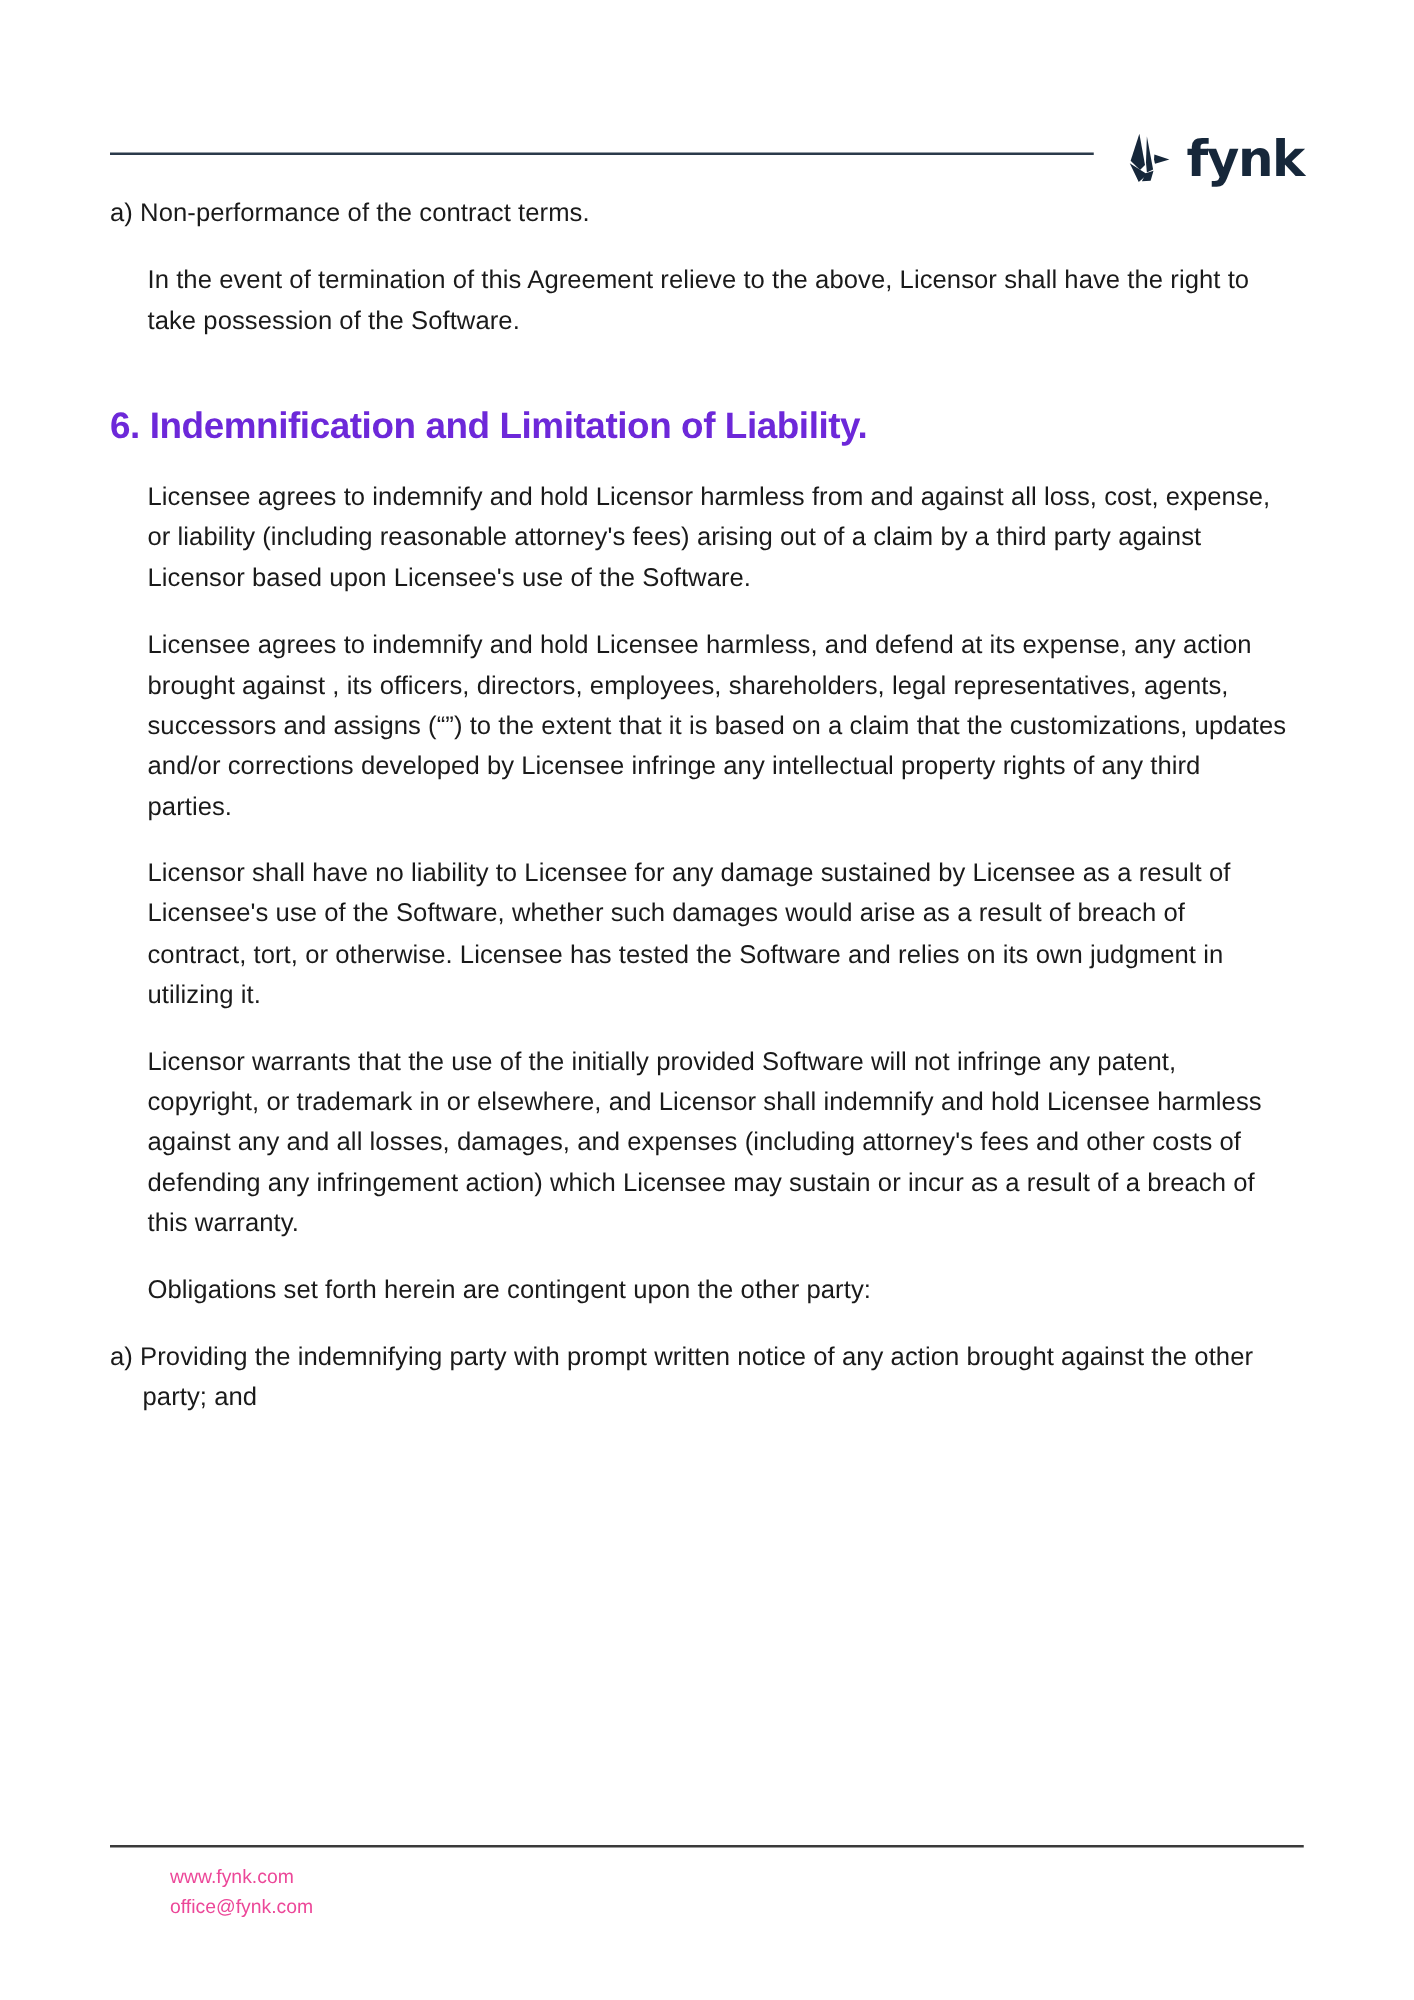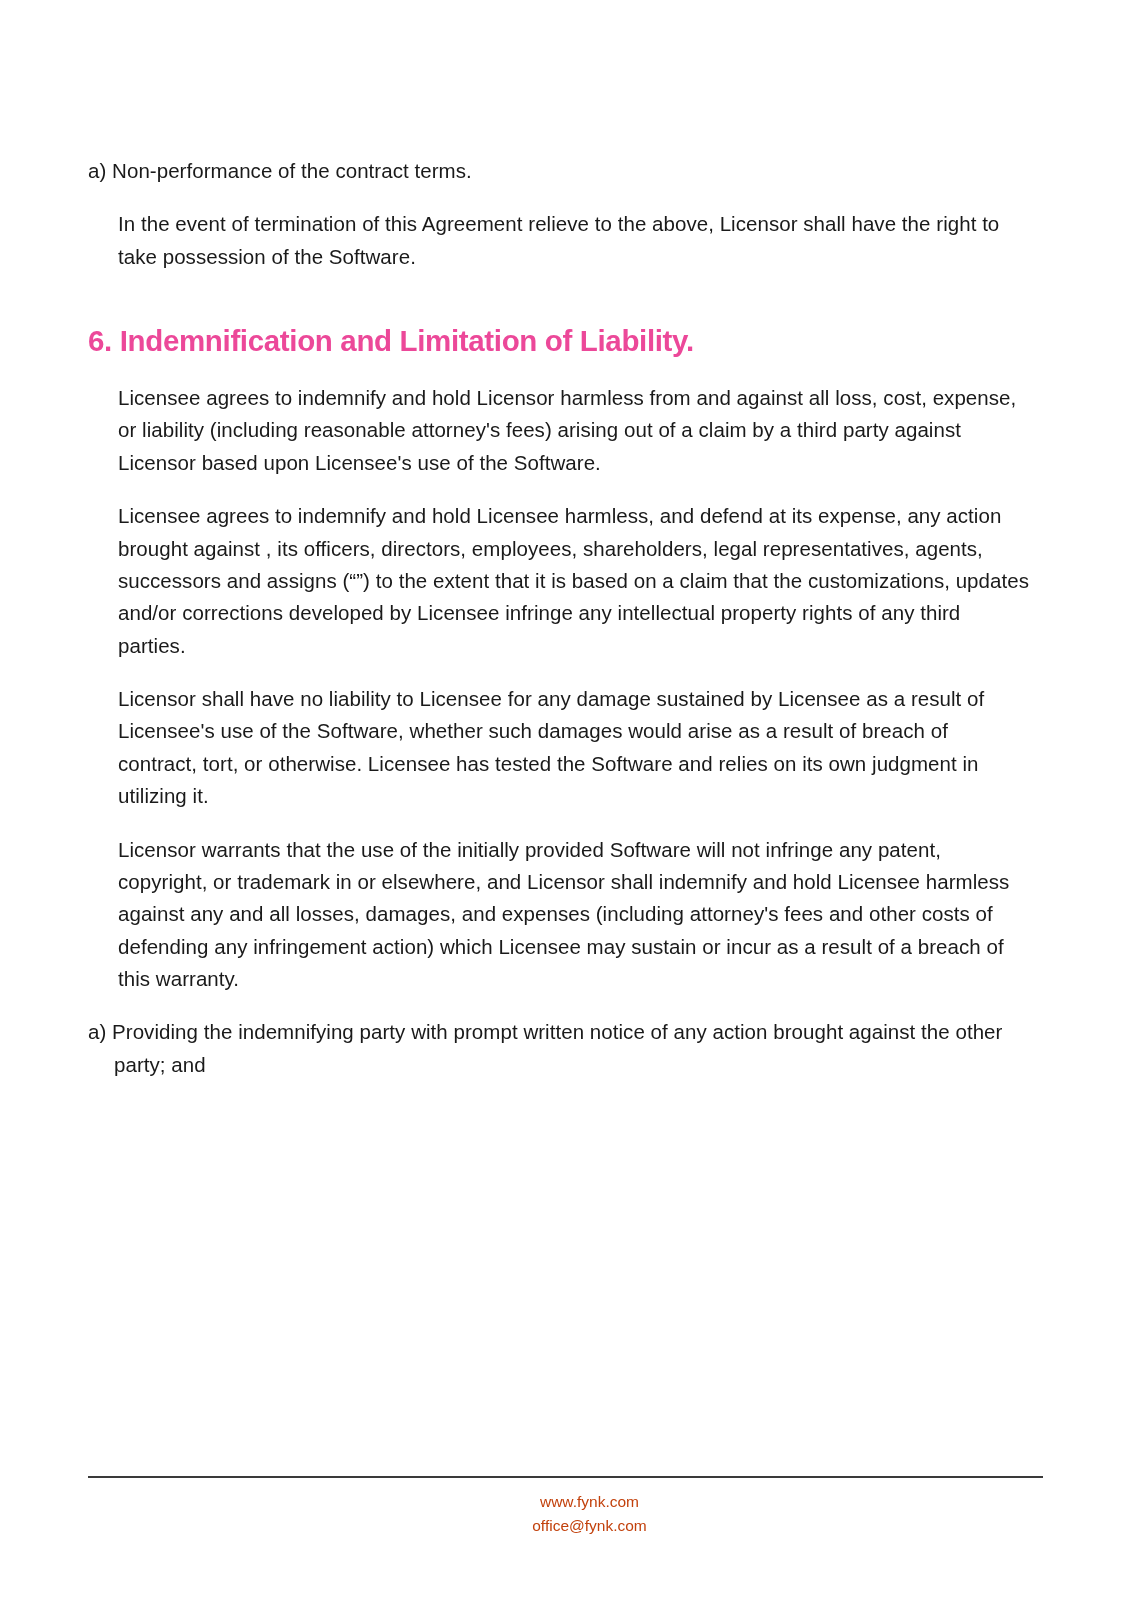--- a/index.html
+++ b/index.html
@@ -94,21 +94,21 @@
     margin-bottom: 21px;
     letter-spacing: 0.05px;
   }
   .list-item.deep {
   }
 
   .section-heading {
     font-family: "Liberation Sans Narrow", "Liberation Sans", sans-serif;
     font-size: 29.5px;
     font-weight: 700;
-    color: #ec4899;
+    color: #6d28d9;
     letter-spacing: -0.35px;
     margin: 0 0 22px 0;
     line-height: 1.25;
   }
 
   .spacer-before-heading { height: 29px; }
 
   .xref {
     color: #2626dc;
     text-decoration: underline;
@@ -125,46 +125,59 @@
   }
   .footer-rule {
     height: 2px;
     background: #3a3a3a;
     margin-bottom: 12px;
   }
   .footer-lines {
     margin-left: 48px;
     font-size: 15.5px;
     line-height: 1.55;
-    color: #c2410c;
-    text-align: center;
+    color: #ec4899;
   }
   .footer-line { display: block; }
 </style>
 </head>
 <body>
 
 <div class="page">
 
+  <div class="page-header">
+    <div class="header-rule"></div>
+    <div class="brand-logo">
+      <svg class="brand-mark" viewBox="0 0 48 44" aria-hidden="true">
+        <path d="M20.5 2 L25.0 27.0 L21.0 31.0 L13.5 23.5 Z" fill="#16273a"></path>
+        <path d="M26.5 4 L31.5 30.5 L26.5 33.0 L25.8 25.0 Z" fill="#16273a"></path>
+        <path d="M32.5 18.5 L44.5 22.5 L33.0 26.0 L32.2 22.5 Z" fill="#16273a"></path>
+        <path d="M12.8 25.5 L25.5 33.5 L28.5 33.2 L20.0 40.5 Z" fill="#16273a"></path>
+        <path d="M25.8 33.6 L31.8 31.6 L29.5 39.5 L22.5 40.0 Z" fill="#16273a"></path>
+      </svg>
+      <span class="brand-word">fynk</span>
+    </div>
+  </div>
 
   <div class="content">
 
     <p class="list-item">a) Non-performance of the contract terms.</p>
 
     <p class="para">In the event of termination of this Agreement relieve to the above, Licensor shall have the right to take possession of the Software.</p>
 
 
     <div class="spacer-before-heading"></div>
 
     <h2 class="section-heading">6. Indemnification and Limitation of Liability.</h2>
 
     <p class="para">Licensee agrees to indemnify and hold Licensor harmless from and against all loss, cost, expense, or liability (including reasonable attorney's fees) arising out of a claim by a third party against Licensor based upon Licensee's use of the Software.</p>
     <p class="para">Licensee agrees to indemnify and hold Licensee harmless, and defend at its expense, any action brought against , its officers, directors, employees, shareholders, legal representatives, agents, successors and assigns (“”) to the extent that it is based on a claim that the customizations, updates and/or corrections developed by Licensee infringe any intellectual property rights of any third parties.</p>
     <p class="para">Licensor shall have no liability to Licensee for any damage sustained by Licensee as a result of Licensee's use of the Software, whether such damages would arise as a result of breach of contract, tort, or otherwise. Licensee has tested the Software and relies on its own judgment in utilizing it.</p>
     <p class="para">Licensor warrants that the use of the initially provided Software will not infringe any patent, copyright, or trademark in  or elsewhere, and Licensor shall indemnify and hold Licensee harmless against any and all losses, damages, and expenses (including attorney's fees and other costs of defending any infringement action) which Licensee may sustain or incur as a result of a breach of this warranty.</p>
+    <p class="para">Obligations set forth herein are contingent upon the other party:</p>
 
     <p class="list-item deep">a) Providing the indemnifying party with prompt written notice of any action brought against the other party; and</p>
 
   </div>
 
   <div class="page-footer">
     <div class="footer-rule"></div>
     <div class="footer-lines">
       <span class="footer-line">www.fynk.com</span>
       <span class="footer-line">office@fynk.com</span>

